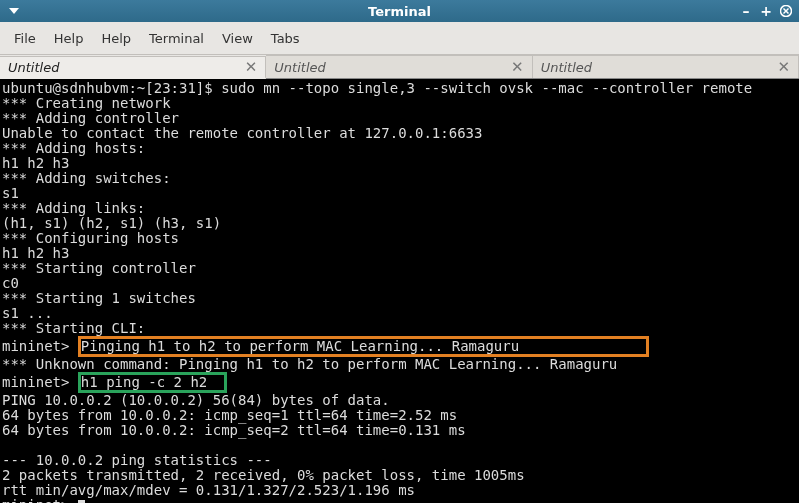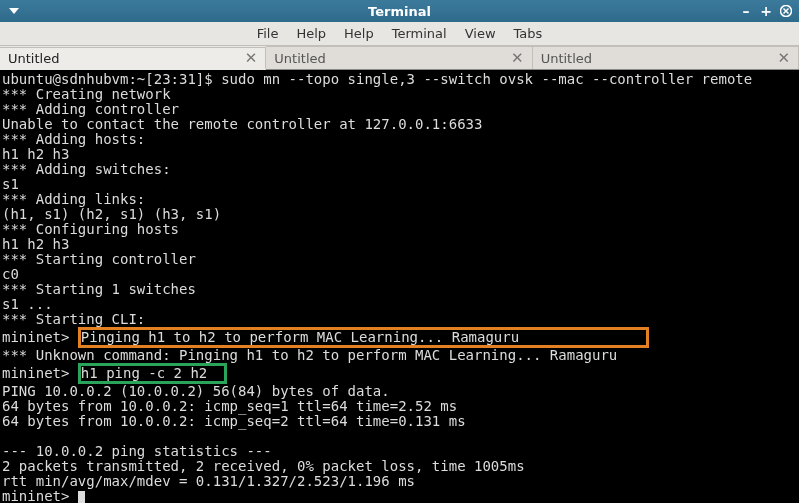--- a/index.html
+++ b/index.html
@@ -48,38 +48,38 @@
   display: flex;
   align-items: center;
   justify-content: center;
   color: #fff;
   font-size: 14px;
   font-weight: bold;
   cursor: pointer;
 }
 .menubar {
   background: #e8e6e3;
-  height: 24px;
+  height: 33px;
   display: flex;
   align-items: center;
   padding: 0 6px;
   gap: 2px;
   border-bottom: 1px solid #c2bfbb;
-  justify-content: center;
 }
 .menu-item {
   padding: 2px 8px;
   color: #333;
   cursor: pointer;
 }
 .tabbar {
   background: #e8e6e3;
   height: 24px;
   display: flex;
   border-bottom: 1px solid #888;
+  font-style: italic;
 }
 .tab {
   flex: 1;
   display: flex;
   align-items: center;
   justify-content: space-between;
   padding: 0 8px;
   border-right: 1px solid #c2bfbb;
   border-top: 1px solid #c2bfbb;
   background: #e0ddd8;

